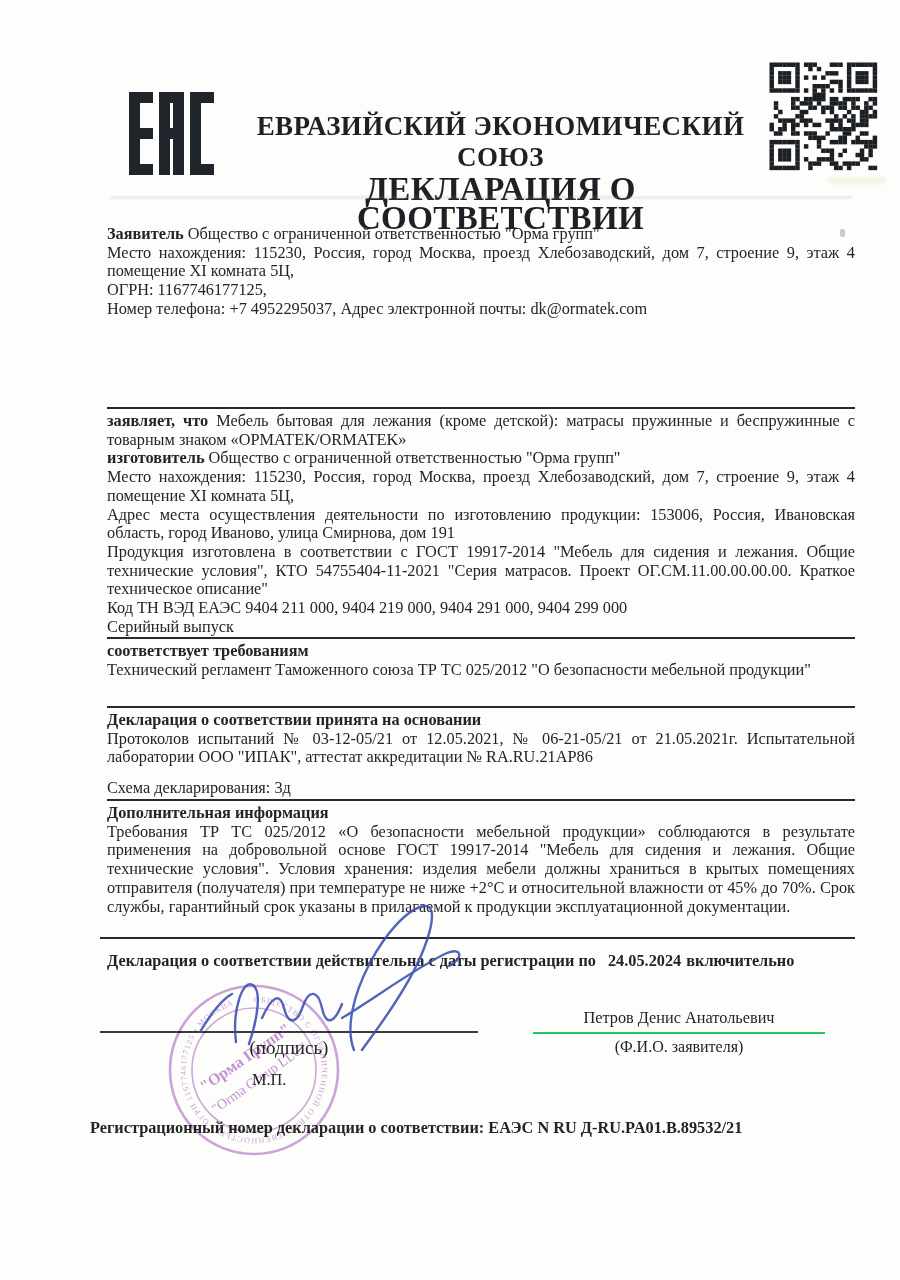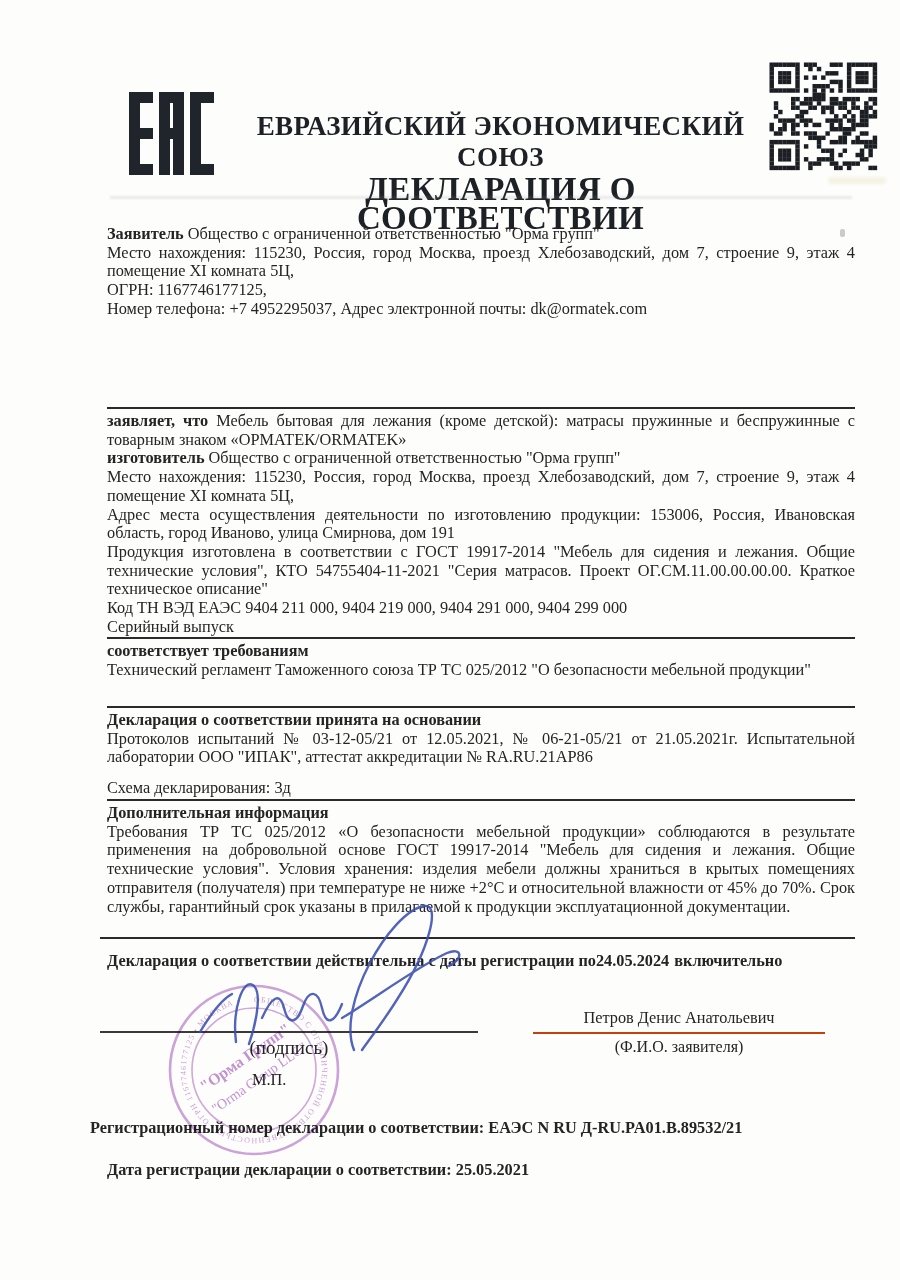--- a/index.html
+++ b/index.html
@@ -23,26 +23,26 @@
 
   
   .sec { position:absolute; left:107px; width:748px; font-size:16.3px; line-height:18.7px; }
   .rule { border-top:2px solid #2a2a2a; padding-top:3px; }
   .just { text-align:justify; }
   .hd { font-weight:bold; }
   .scheme { margin-top:12px; }
   .divline { position:absolute; left:100px; top:937px; width:755px; border-top:2px solid #2a2a2a; }
 
   .validity { position:absolute; left:107px; top:951px; width:748px; font-size:16.3px; font-weight:bold; }
-  .validity .vdate { margin-left:0;text-align:right; }
+  .validity .vdate { margin-left:12px;text-align:right; }
   .validity .vsuf { margin-left:5px; }
 
   .sign-line-left { position:absolute; left:100px; top:1012px; width:378px; height:19px; border-bottom:2px solid #3a3a3a; }
   .sign-label-left { position:absolute; left:100px; top:1037px; width:378px; text-align:center; font-size:19px; }
-  .name-block { position:absolute; left:533px; top:1008px; width:292px; text-align:center; font-size:16.3px; border-bottom:2px solid #c2410c; padding-bottom:4px; }
+  .name-block { position:absolute; left:533px; top:1008px; width:292px; text-align:center; font-size:16.3px; border-bottom:2px solid #22c55e; padding-bottom:4px; }
   .fio-label { position:absolute; left:533px; top:1038px; width:292px; text-align:center; font-size:16px; }
   .mp { position:absolute; left:252px; top:1070px; font-size:16.3px; }
 
   .regnum { position:absolute; left:90px; top:1118px; width:760px; font-size:16.3px; font-weight:bold; }
   .regdate { position:absolute; left:107px; top:1160px; width:760px; font-size:16.3px; font-weight:bold; }
 
   .stamp { position:absolute; left:166px; top:982px; opacity:.8; mix-blend-mode:multiply; pointer-events:none; }
   .sig-overlay { position:absolute; left:0; top:0; pointer-events:none; }
 </style>
 </head>
@@ -420,23 +420,20 @@
 
   <div class="sign-line-left"></div>
   <div class="sign-label-left">(подпись)</div>
   <div class="name-block">Петров Денис Анатольевич</div>
   <div class="fio-label">(Ф.И.О. заявителя)</div>
   <div class="mp">М.П.</div>
 
   <div class="regnum">
     <span>Регистрационный номер декларации о соответствии:</span> <span>ЕАЭС N RU Д-RU.PA01.B.89532/21</span>
   </div>
-  <div class="regdate">
-    <span>Дата регистрации декларации о соответствии:</span> <span>25.05.2021</span>
-  </div>
 
   <svg class="stamp" width="176" height="176" viewBox="0 0 176 176">
     <defs>
       <path id="ringPath" d="M 88,20 A 68,68 0 1 1 87.9,20" fill="none"></path>
     </defs>
     <circle cx="88" cy="88" r="84" fill="none" stroke="#b678c8" stroke-width="2.6" opacity=".85"></circle>
     <circle cx="88" cy="88" r="62" fill="none" stroke="#b678c8" stroke-width="1.6" opacity=".8"></circle>
     <text font-size="8" letter-spacing="1.1" fill="#b678c8" opacity=".85" font-family="Liberation Serif, serif">
       <textPath href="#ringPath">ОБЩЕСТВО С ОГРАНИЧЕННОЙ ОТВЕТСТВЕННОСТЬЮ • ОГРН 1167746177125 • МОСКВА •</textPath>
     </text>

